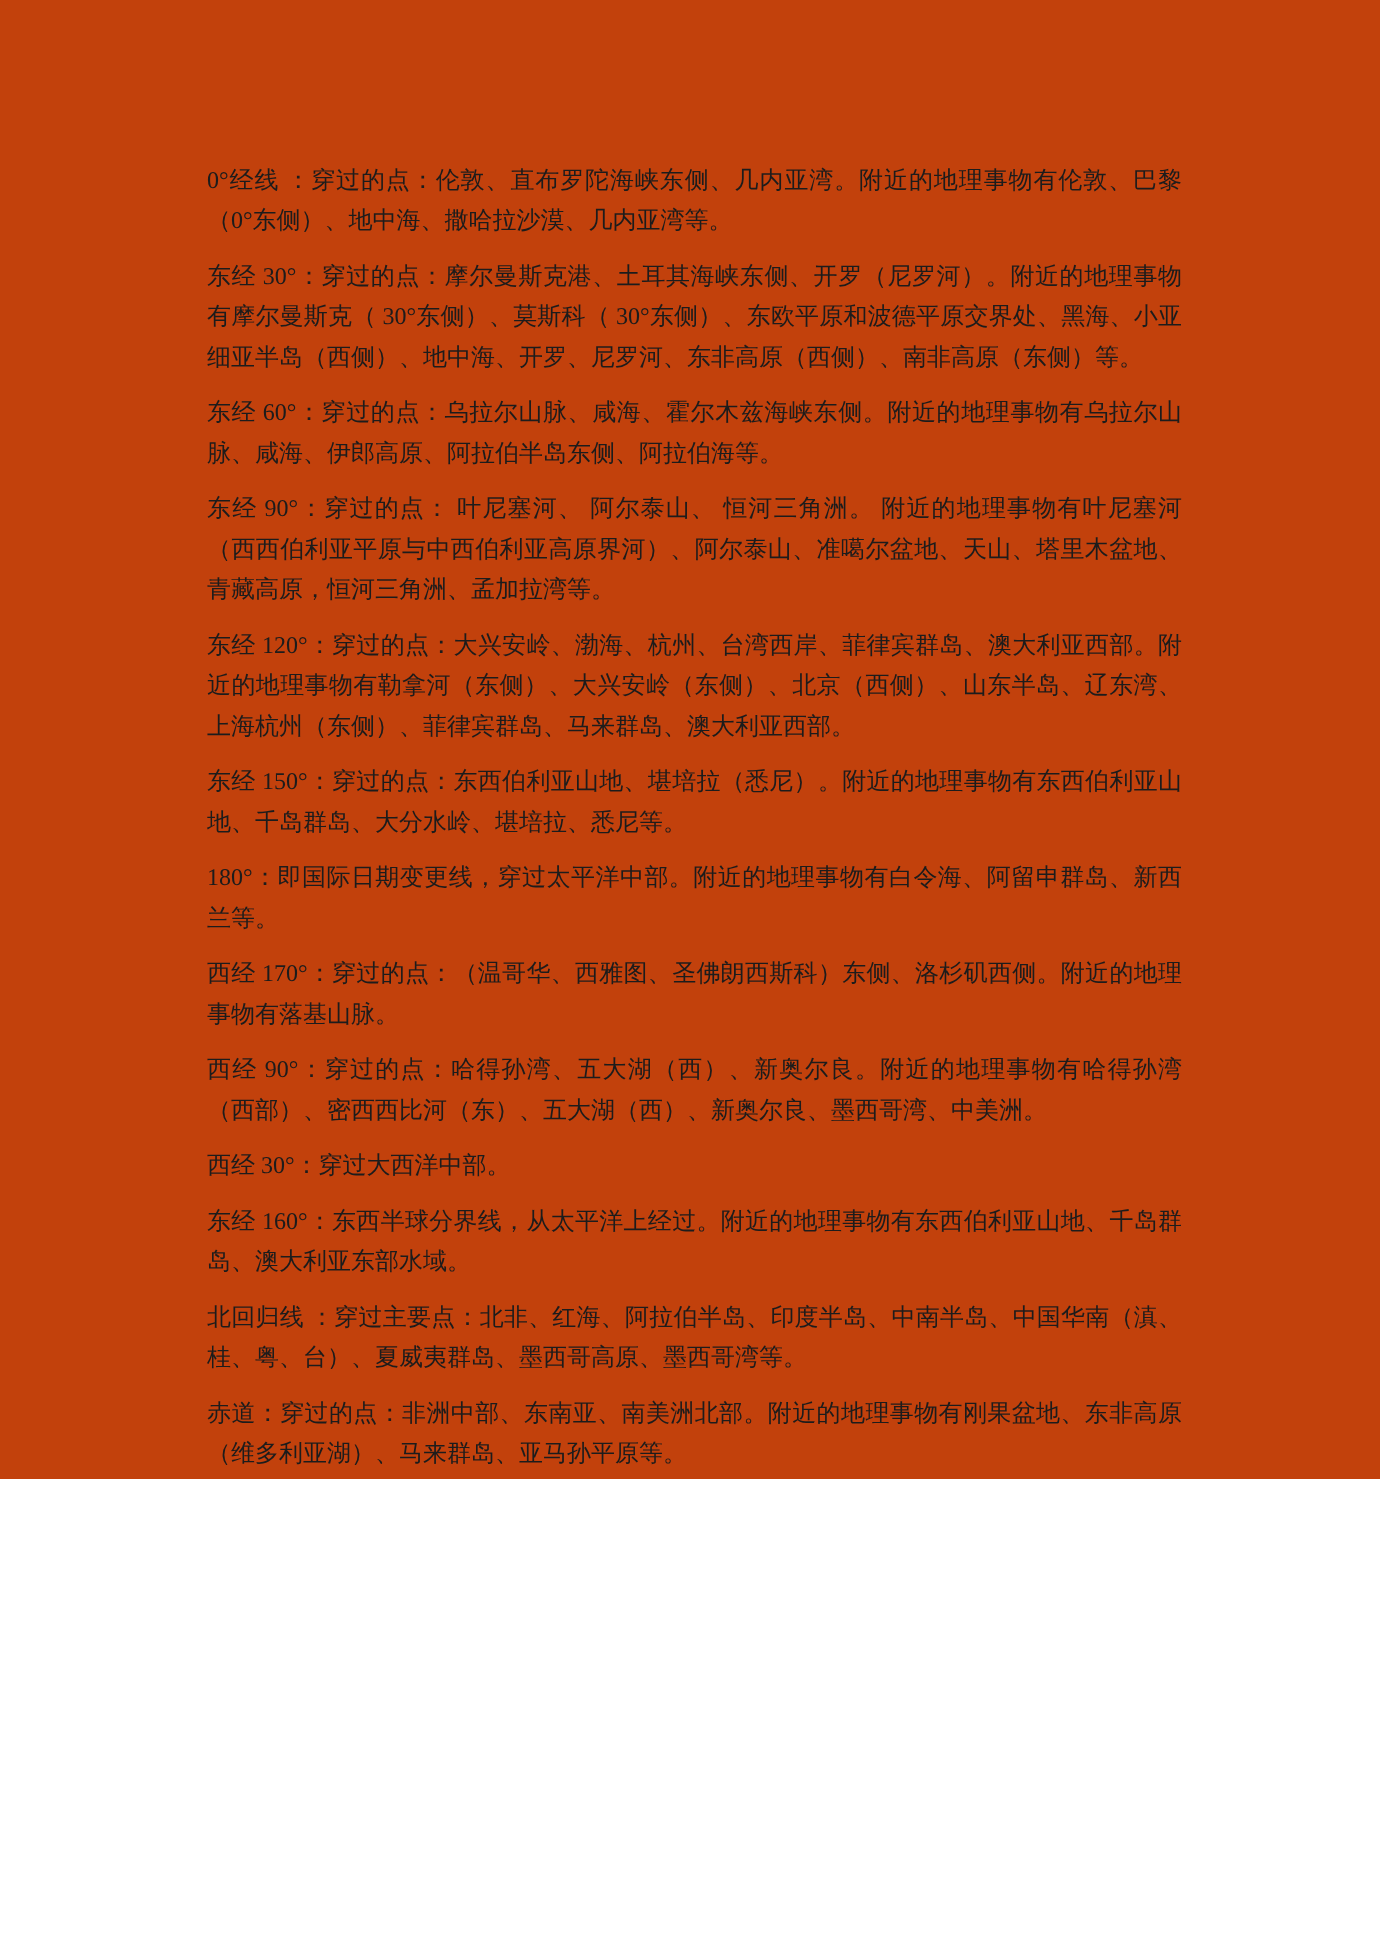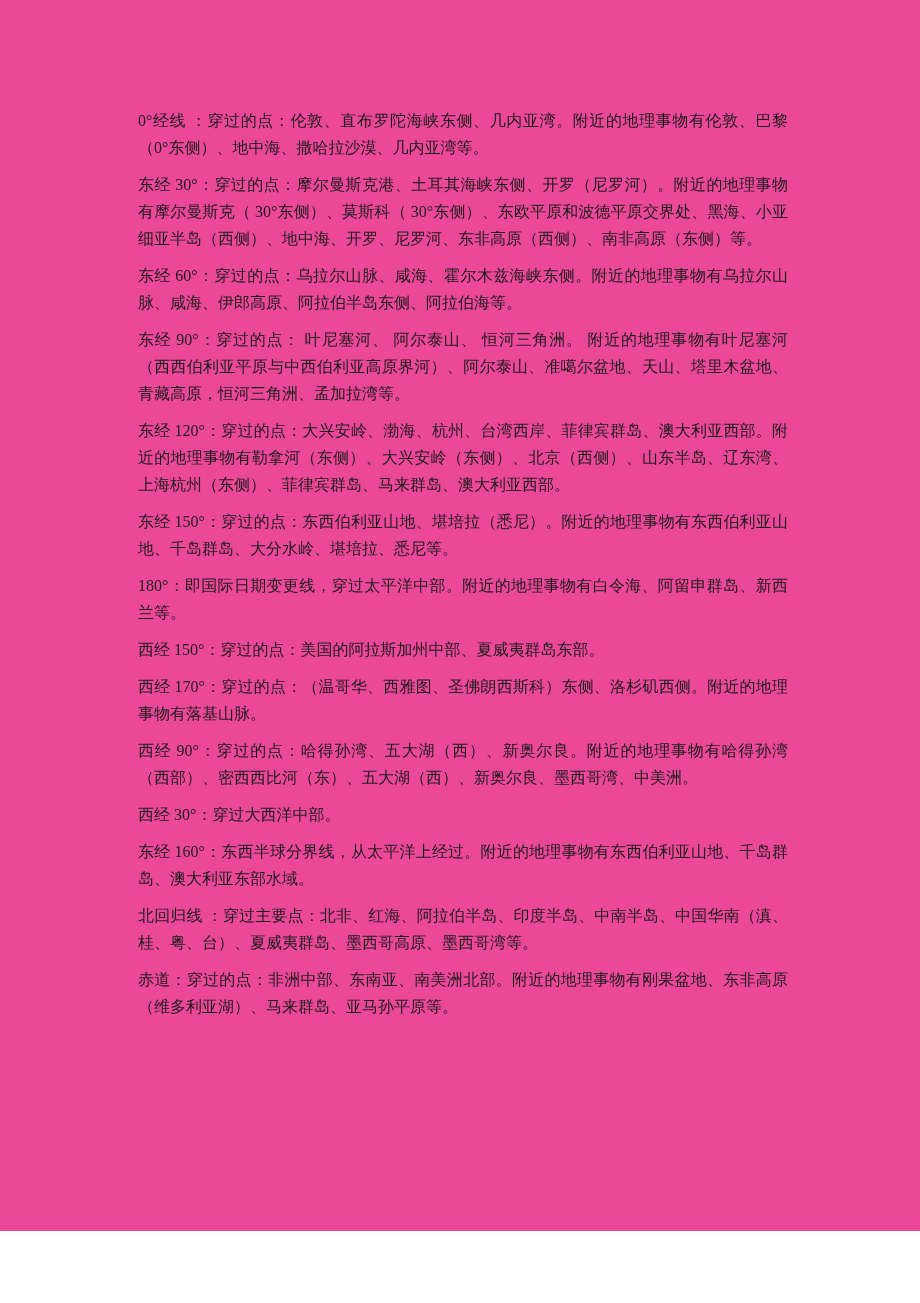--- a/index.html
+++ b/index.html
@@ -3,22 +3,22 @@
 <meta charset="utf-8">
 <style>
   html, body {
     margin: 0;
     padding: 0;
     background: #ffffff;
   }
   .page {
     position: relative;
     width: 920px;
-    height: 1231px;
-    background: #ec4899;
+    height: 986px;
+    background: #c2410c;
     overflow: hidden;
   }
   .doc-body {
     position: absolute;
     left: 138px;
     top: 107px;
     width: 650px;
     font-family: "Liberation Serif", "DejaVu Serif", serif;
     font-size: 16px;
     line-height: 27px;
@@ -35,21 +35,20 @@
 
 <div class="page">
   <div class="doc-body">
     <p class="para">0°经线 ：穿过的点：伦敦、直布罗陀海峡东侧、几内亚湾。附近的地理事物有伦敦、巴黎（0°东侧）、地中海、撒哈拉沙漠、几内亚湾等。</p>
     <p class="para">东经 30°：穿过的点：摩尔曼斯克港、土耳其海峡东侧、开罗（尼罗河）。附近的地理事物有摩尔曼斯克（ 30°东侧）、莫斯科（ 30°东侧）、东欧平原和波德平原交界处、黑海、小亚细亚半岛（西侧）、地中海、开罗、尼罗河、东非高原（西侧）、南非高原（东侧）等。</p>
     <p class="para">东经 60°：穿过的点：乌拉尔山脉、咸海、霍尔木兹海峡东侧。附近的地理事物有乌拉尔山脉、咸海、伊郎高原、阿拉伯半岛东侧、阿拉伯海等。</p>
     <p class="para">东经 90°：穿过的点： 叶尼塞河、 阿尔泰山、 恒河三角洲。 附近的地理事物有叶尼塞河 （西西伯利亚平原与中西伯利亚高原界河）、阿尔泰山、准噶尔盆地、天山、塔里木盆地、青藏高原，恒河三角洲、孟加拉湾等。</p>
     <p class="para">东经 120°：穿过的点：大兴安岭、渤海、杭州、台湾西岸、菲律宾群岛、澳大利亚西部。附近的地理事物有勒拿河（东侧）、大兴安岭（东侧）、北京（西侧）、山东半岛、辽东湾、上海杭州（东侧）、菲律宾群岛、马来群岛、澳大利亚西部。</p>
     <p class="para">东经 150°：穿过的点：东西伯利亚山地、堪培拉（悉尼）。附近的地理事物有东西伯利亚山地、千岛群岛、大分水岭、堪培拉、悉尼等。</p>
     <p class="para">180°：即国际日期变更线，穿过太平洋中部。附近的地理事物有白令海、阿留申群岛、新西兰等。</p>
-    <p class="para">西经 150°：穿过的点：美国的阿拉斯加州中部、夏威夷群岛东部。</p>
     <p class="para">西经 170°：穿过的点：（温哥华、西雅图、圣佛朗西斯科）东侧、洛杉矶西侧。附近的地理事物有落基山脉。</p>
     <p class="para">西经 90°：穿过的点：哈得孙湾、五大湖（西）、新奥尔良。附近的地理事物有哈得孙湾（西部）、密西西比河（东）、五大湖（西）、新奥尔良、墨西哥湾、中美洲。</p>
     <p class="para">西经 30°：穿过大西洋中部。</p>
     <p class="para">东经 160°：东西半球分界线，从太平洋上经过。附近的地理事物有东西伯利亚山地、千岛群岛、澳大利亚东部水域。</p>
     <p class="para">北回归线 ：穿过主要点：北非、红海、阿拉伯半岛、印度半岛、中南半岛、中国华南（滇、桂、粤、台）、夏威夷群岛、墨西哥高原、墨西哥湾等。</p>
     <p class="para">赤道：穿过的点：非洲中部、东南亚、南美洲北部。附近的地理事物有刚果盆地、东非高原（维多利亚湖）、马来群岛、亚马孙平原等。</p>
   </div>
 </div>
 
 </body></html>

